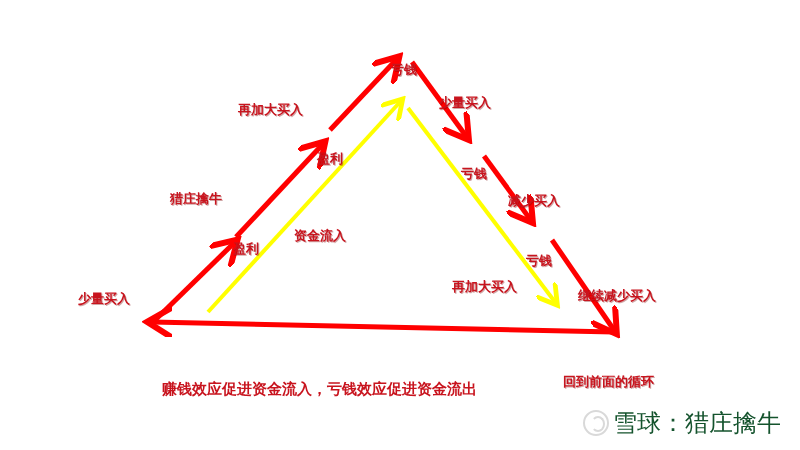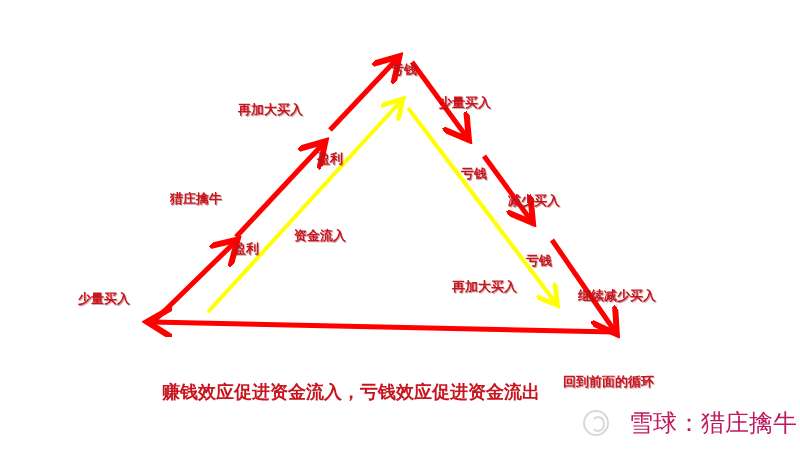--- a/index.html
+++ b/index.html
@@ -2,24 +2,24 @@
 <html><head>
 <meta charset="utf-8">
 <style>
   html, body { margin:0; padding:0; background:#ffffff; }
   body { width:800px; height:450px; position:relative; overflow:hidden;
          font-family:"DejaVu Sans", sans-serif; }
   svg.diagram { position:absolute; left:0; top:0; }
   .lbl { position:absolute; color:#c8141e; font-size:13px; font-weight:bold;
          white-space:nowrap; font-family:"DejaVu Serif", serif;
          text-shadow:1px 1px 0 rgba(120,0,0,0.35);margin-top:28px; }
-  .caption { position:absolute; left:162px; top:380px; color:#c8141e; font-size:18px;
+  .caption { position:absolute; left:162px; top:380px; color:#c8141e; font-size:15px;
              font-weight:bold; white-space:nowrap; font-family:"DejaVu Serif", serif; }
-  .wm { position:absolute; left:583px; top:407px; color:#be185d; font-size:24px;
-        white-space:nowrap; display:flex; align-items:center; gap:20px; }
+  .wm { position:absolute; left:583px; top:407px; color:#14532d; font-size:24px;
+        white-space:nowrap; display:flex; align-items:center; gap:4px; }
   .wm-logo { width:26px; height:26px; border:2px solid #d9d9d9; border-radius:50%;
              box-sizing:border-box; position:relative; }
   .wm-logo::after { content:""; position:absolute; left:6px; top:4px; width:10px; height:12px;
              border:2px solid #d9d9d9; border-radius:50%; border-left-color:transparent; }
 </style>
 </head>
 <body>
 
 <svg class="diagram" width="800" height="450" viewBox="0 0 800 450">
   <defs>

